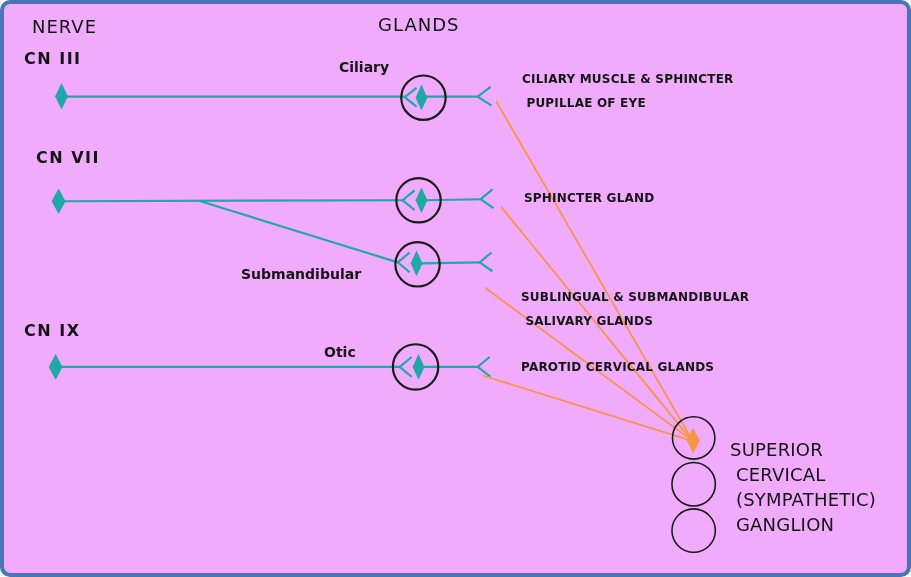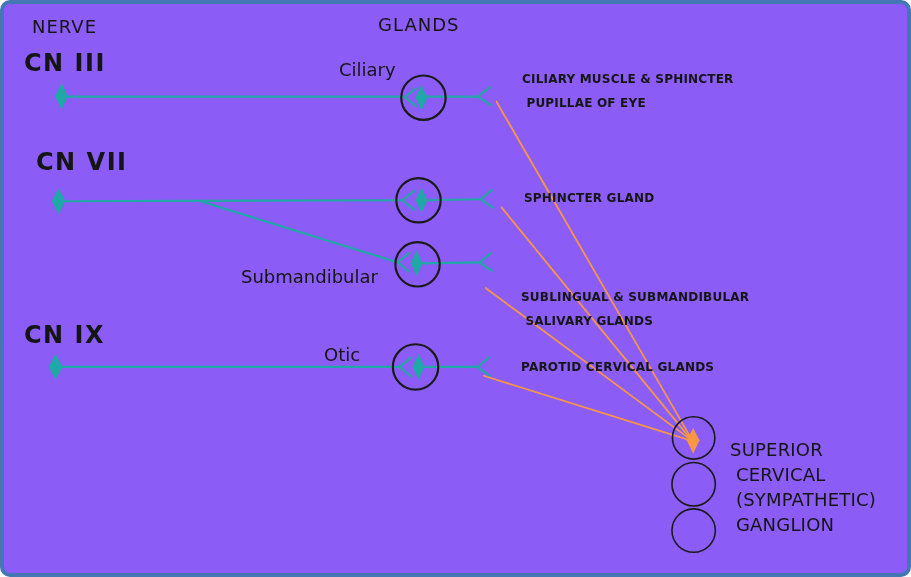--- a/index.html
+++ b/index.html
@@ -1,25 +1,25 @@
 <!DOCTYPE html>
 <html><head>
 <meta charset="utf-8">
 <style>
   html,body{margin:0;padding:0;background:#fff;}
   #canvas{
     position:relative;width:911px;height:577px;box-sizing:border-box;
-    background:#8b5cf6;border:4px solid #4577b6;border-radius:10px;
+    background:#f0abfc;border:4px solid #4577b6;border-radius:10px;
     font-family:"DejaVu Sans",sans-serif;color:#151515;overflow:hidden;
   }
   #lines{position:absolute;left:0;top:0;width:100%;height:100%;}
   .lbl{position:absolute;white-space:pre-wrap;line-height:1.2;}
   .hdr{font-size:18px;font-weight:400;letter-spacing:1px;}
-  .cn{font-size:24px;font-weight:700;letter-spacing:1.5px;}
-  .gang{font-size:18px;font-weight:400;text-align:right;}
+  .cn{font-size:16px;font-weight:700;letter-spacing:1.5px;}
+  .gang{font-size:14px;font-weight:700;text-align:right;}
   .target{font-size:12px;font-weight:700;line-height:24px;letter-spacing:0.2px;}
   .scg{font-size:18px;font-weight:400;line-height:25px;letter-spacing:0.2px;}
 </style>
 </head>
 <body>
 
 <div id="canvas">
 
   <svg id="lines" viewBox="0 0 911 577" xmlns="http://www.w3.org/2000/svg">
     <defs>

